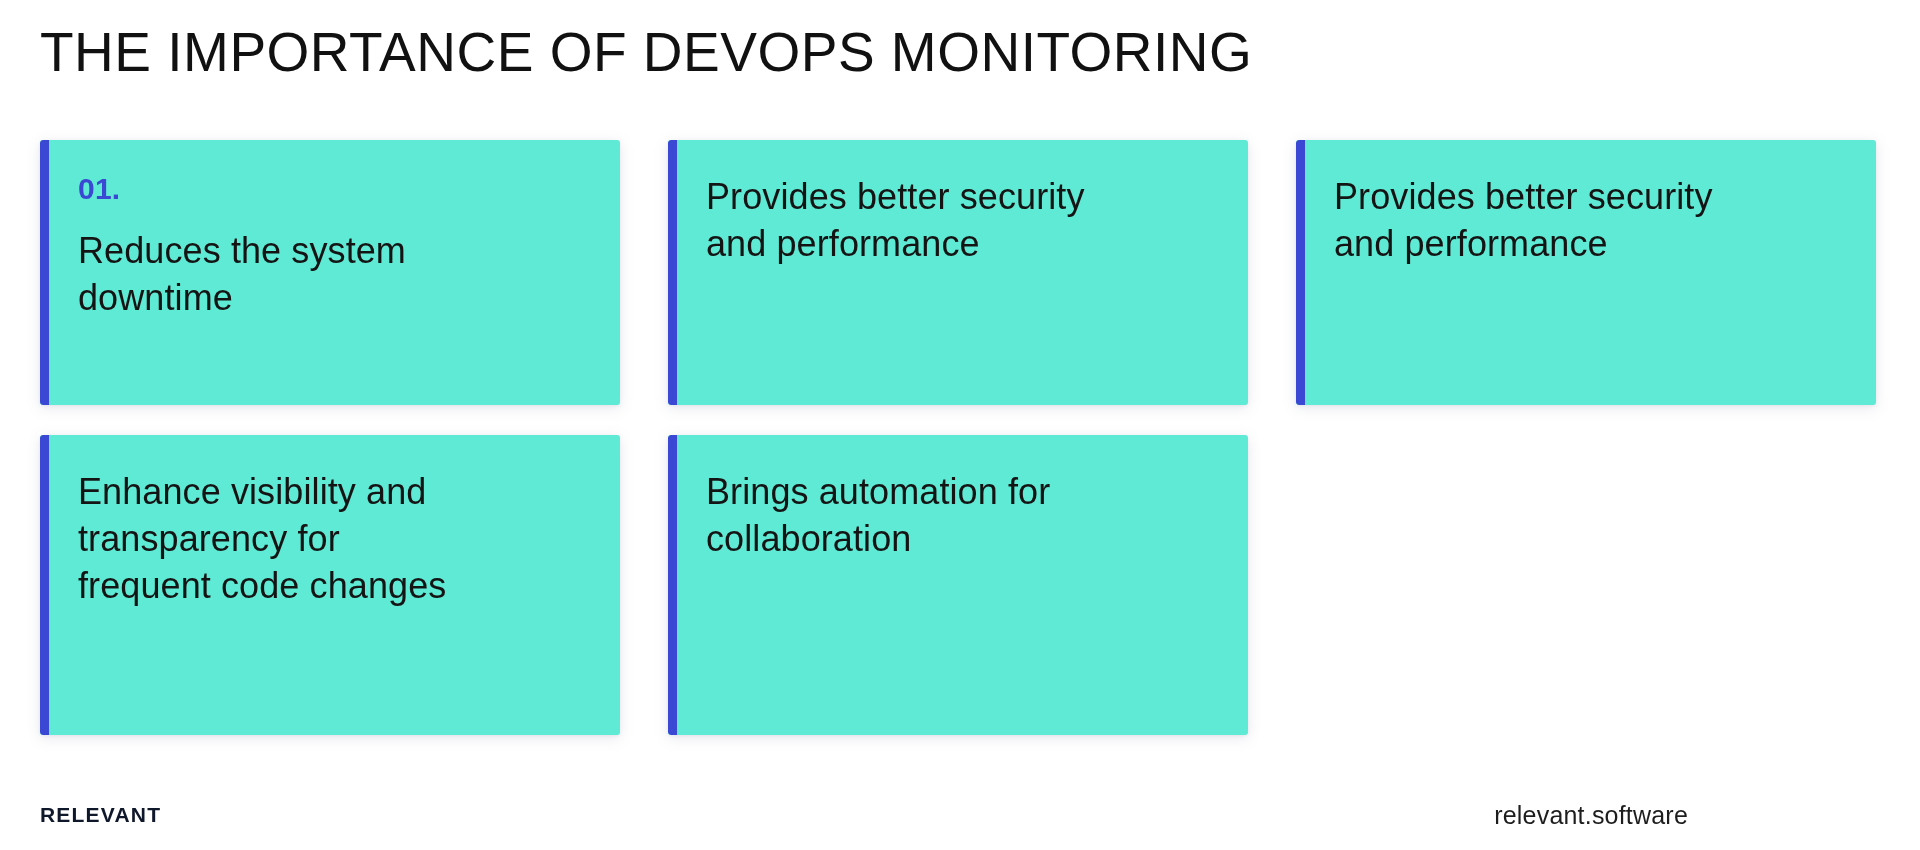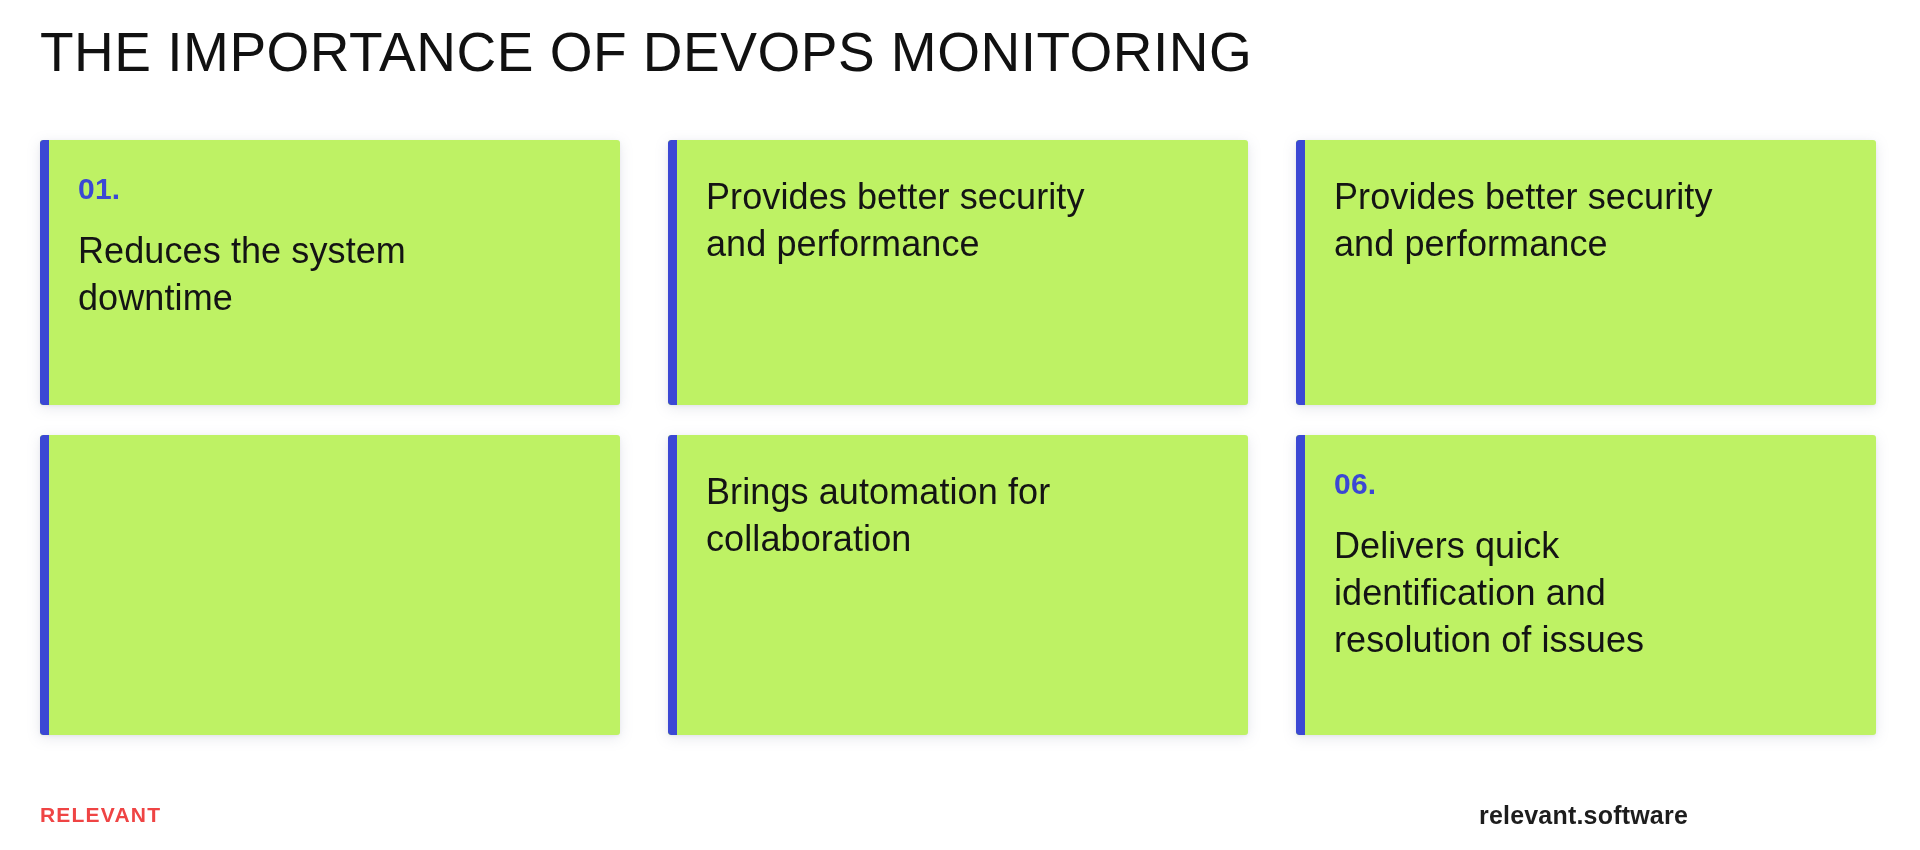--- a/index.html
+++ b/index.html
@@ -46,21 +46,21 @@
     width: 1836px;
     display: grid;
     grid-template-columns: repeat(3, 1fr);
     grid-template-rows: 265px 300px;
     column-gap: 48px;
     row-gap: 30px;
   }
 
   .card {
     position: relative;
-    background: #bef264;
+    background: #5eead4;
     border-radius: 3px;
     box-shadow: 0 3px 14px rgba(120, 125, 160, 0.18),
                 0 1px 3px rgba(120, 125, 160, 0.10);
     padding: 34px 30px 20px 38px;
     overflow: hidden;
   }
 
   .card-accent {
     position: absolute;
     left: 0;
@@ -99,26 +99,26 @@
     padding: 0 40px;
     display: flex;
     align-items: center;
     justify-content: space-between;
   }
 
   .footer-logo {
     font-size: 21px;
     font-weight: 700;
     letter-spacing: 1.2px;
-    color: #ef4444;
+    color: #0f172a;
   }
 
   .footer-url {
     font-size: 25px;
-    font-weight: 700;
+    font-weight: 400;
     color: #1d1d1d;
     letter-spacing: 0.2px;
   }
 </style>
 </head>
 <body>
 
 <div class="slide">
 
   <h1 class="slide-title">THE IMPORTANCE OF DEVOPS MONITORING</h1>
@@ -139,35 +139,31 @@
     </div>
 
     <div class="card">
       <span class="card-accent"></span>
       <div class="card-text">Provides better security
 and performance</div>
     </div>
 
     <div class="card">
       <span class="card-accent"></span>
+      <div class="card-text">Enhance visibility and
+transparency for
+frequent code changes</div>
     </div>
 
     <div class="card">
       <span class="card-accent"></span>
       <div class="card-text">Brings automation for
 collaboration</div>
     </div>
 
-    <div class="card">
-      <span class="card-accent"></span>
-      <div class="card-number">06.</div>
-      <div class="card-text">Delivers quick
-identification and
-resolution of issues</div>
-    </div>
 
   </div>
 
   <div class="footer">
     <div class="footer-logo">RELEVANT</div>
     <div class="footer-url">relevant.software</div>
   </div>
 
 </div>
 

